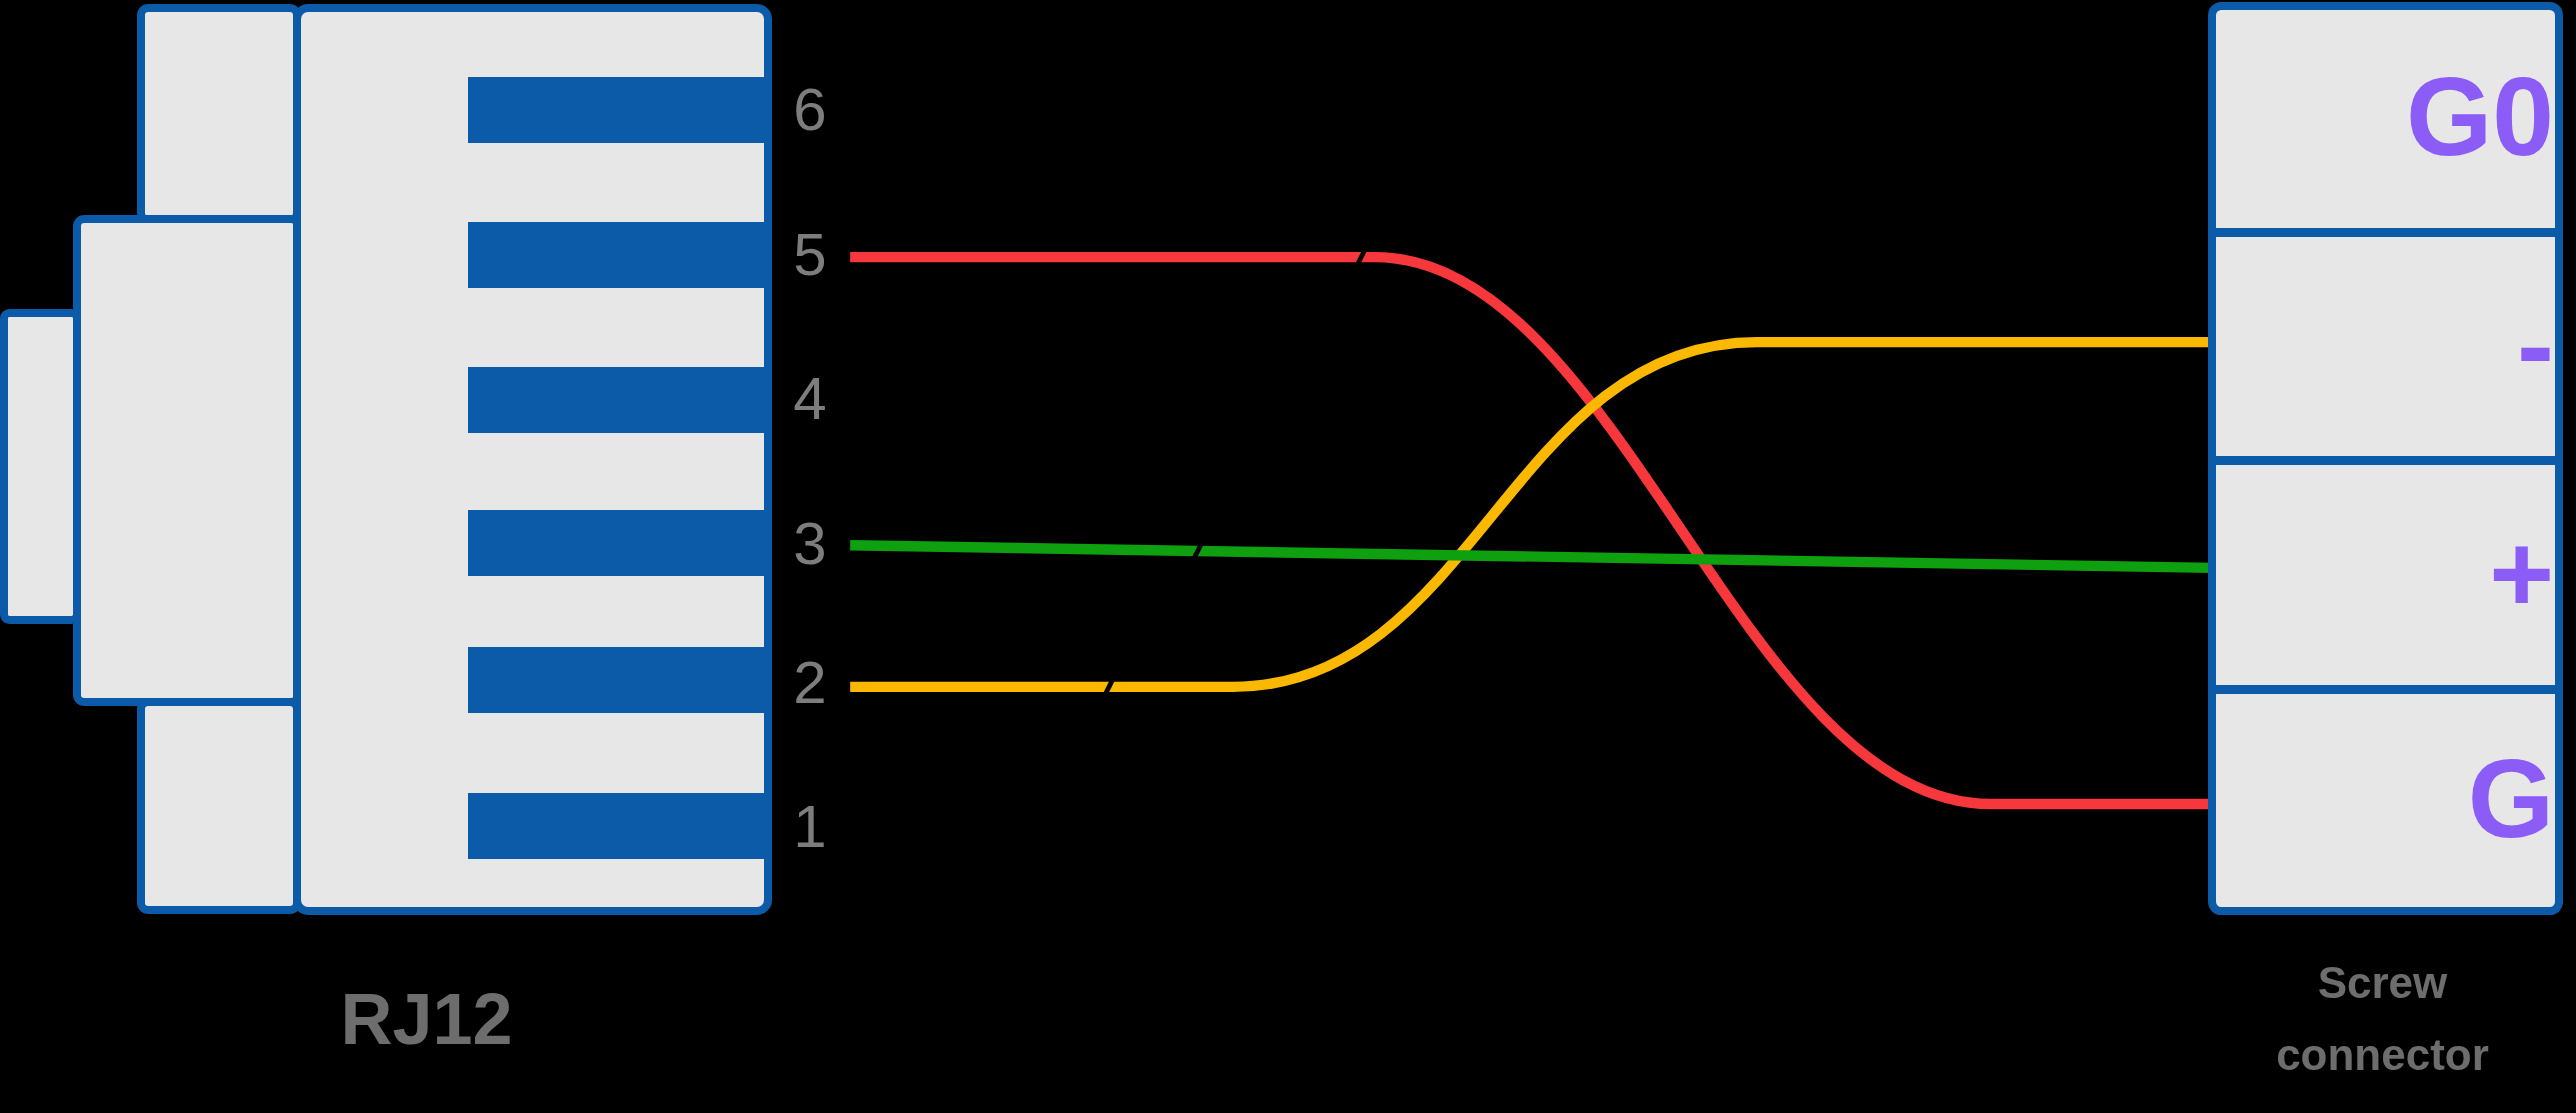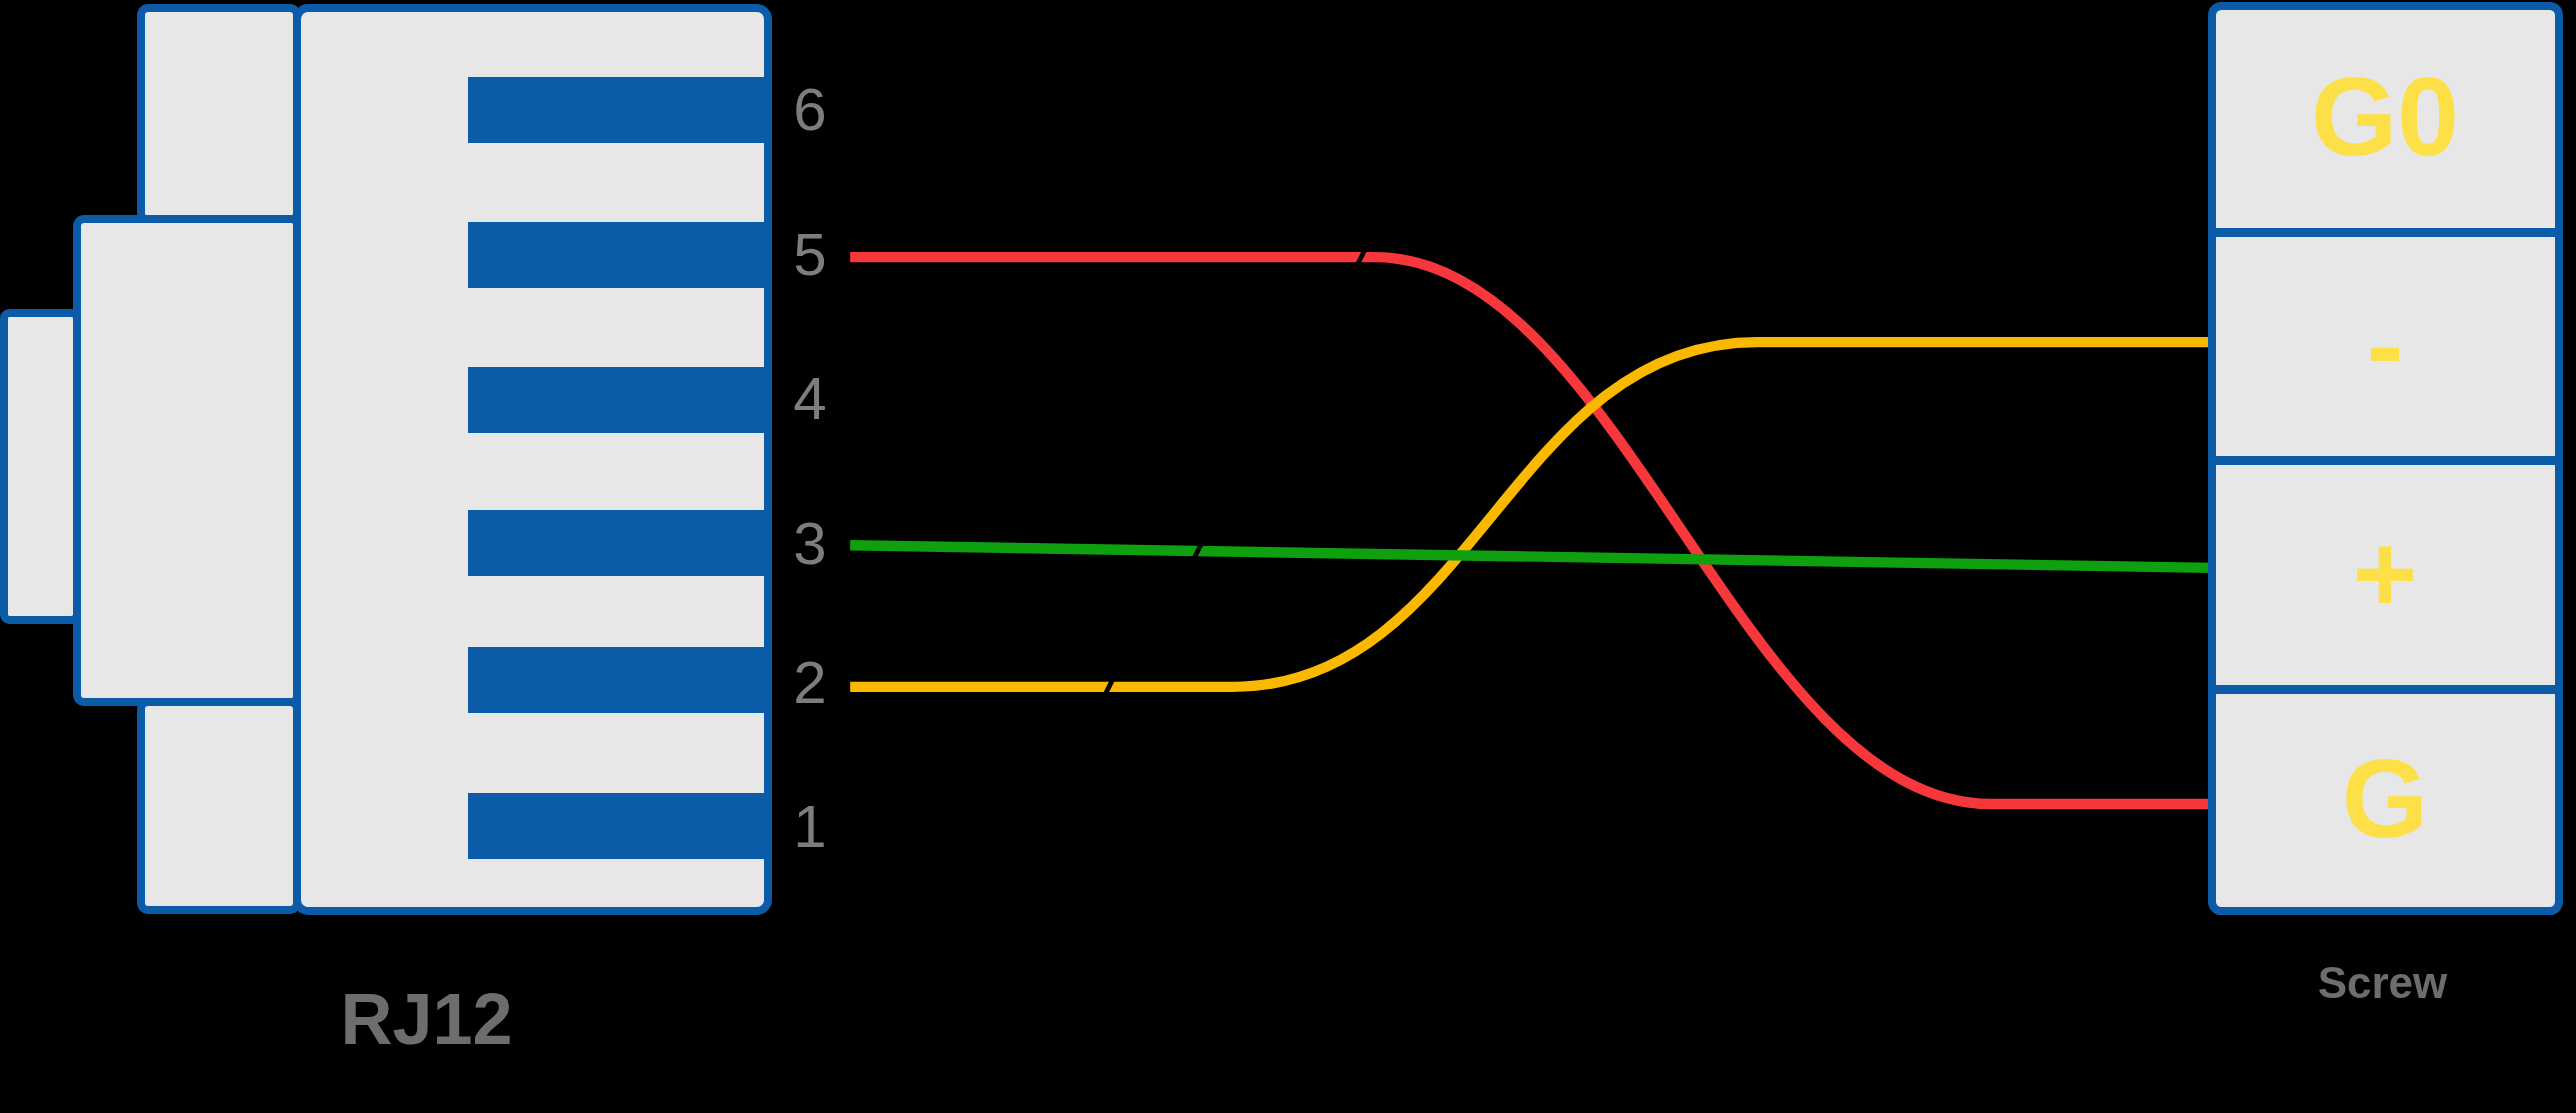--- a/index.html
+++ b/index.html
@@ -7,21 +7,21 @@
          font-family:"Liberation Sans","DejaVu Sans",sans-serif;}
   .part{position:absolute;box-sizing:border-box;background:#e7e7e7;border:8.5px solid #0b5ba8;}
   .tab{border-radius:11.3px;}
   .rj12-body{border-radius:15px;}
   .pin-bar{position:absolute;left:468px;width:296px;height:66px;background:#0b5ba8;}
   .pin-label{position:absolute;left:775px;width:70px;height:60px;line-height:60px;
              text-align:center;font-size:60px;color:#7d7d7d;}
   .screw-box{border-radius:13.2px;}
   .divider{position:absolute;left:2214px;width:346px;height:8.5px;background:#0b5ba8;}
   .terminal-label{position:absolute;left:2216px;width:338px;height:151px;line-height:151px;
-                  text-align:center;font-size:111px;font-weight:bold;color:#fde047;}
+                  text-align:right;font-size:111px;font-weight:bold;color:#8b5cf6;}
   .caption{position:absolute;text-align:center;font-weight:bold;color:#6d6d6d;}
   #rj12-caption{left:285px;top:971px;width:283px;font-size:72px;line-height:76px;margin-top:10px;}
   #screw-caption{left:2203px;top:947px;width:359px;font-size:44px;line-height:72px;}
   #wires{position:absolute;left:0;top:0;}
   #wires path{fill:none;stroke-width:11px;}
   #wires line{stroke:#000;stroke-width:5px;}
 </style>
 </head>
 <body>
 
@@ -62,16 +62,17 @@
   <div class="divider" style="top:685px;"></div>
 
   <div class="terminal-label" style="top:42px;">G0</div>
   <div class="terminal-label" style="top:270px;">-</div>
   <div class="terminal-label" style="top:499px;">+</div>
   <div class="terminal-label" style="top:724px;">G</div>
 
   <div id="rj12-caption" class="caption">RJ12</div>
   <div id="screw-caption" class="caption">
     <div>Screw</div>
+    <div>connector</div>
   </div>
 
 </div>
 
 
 </body></html>

